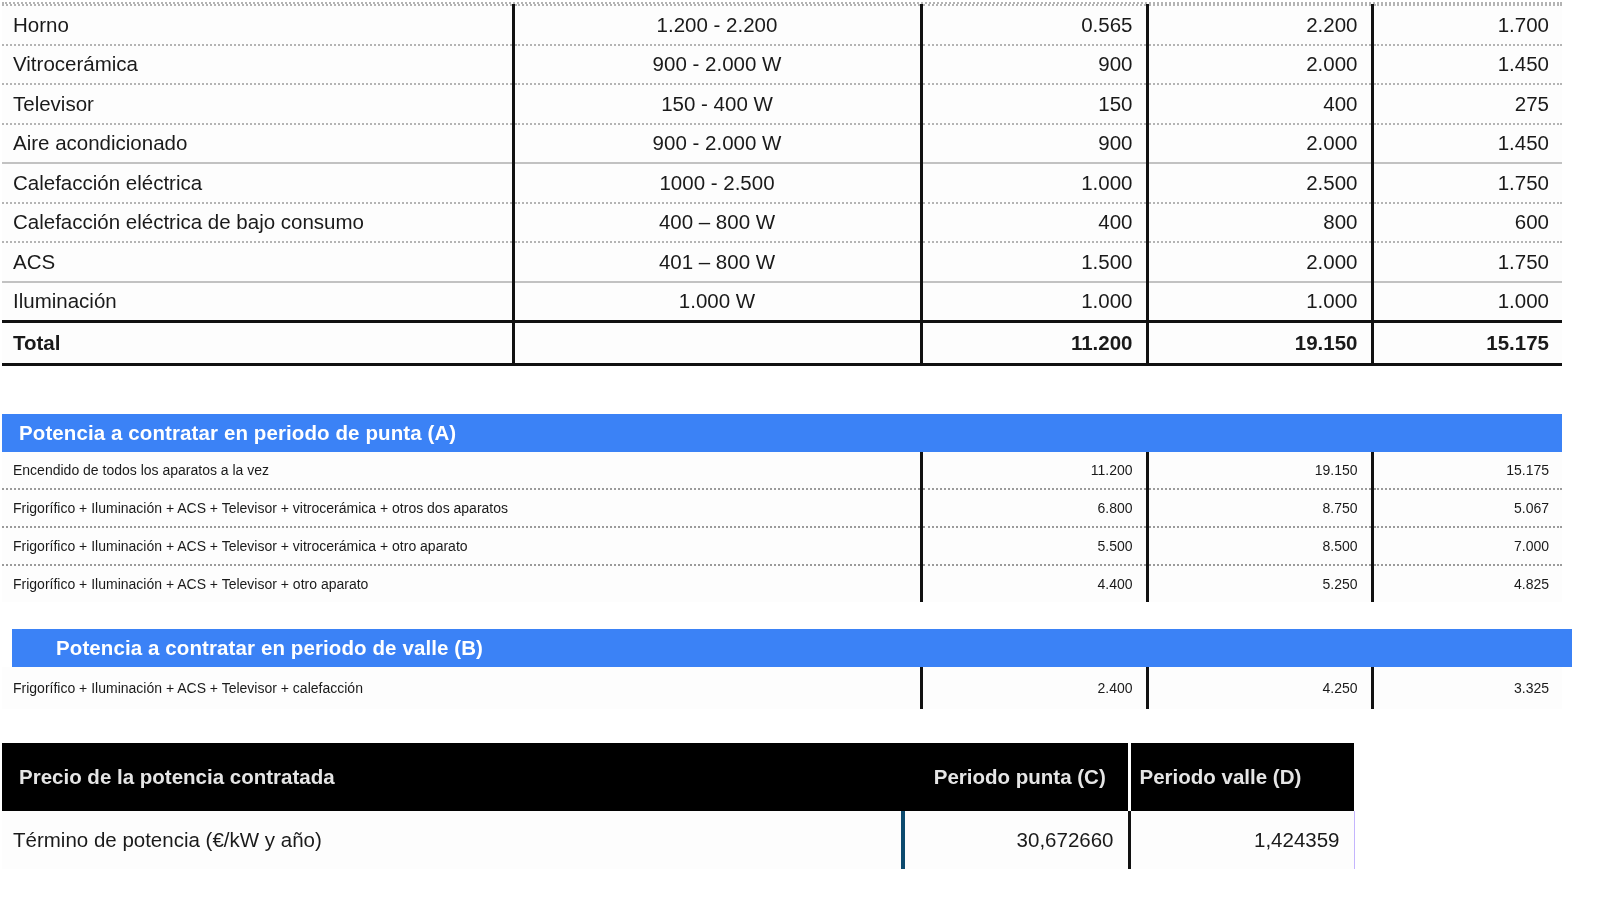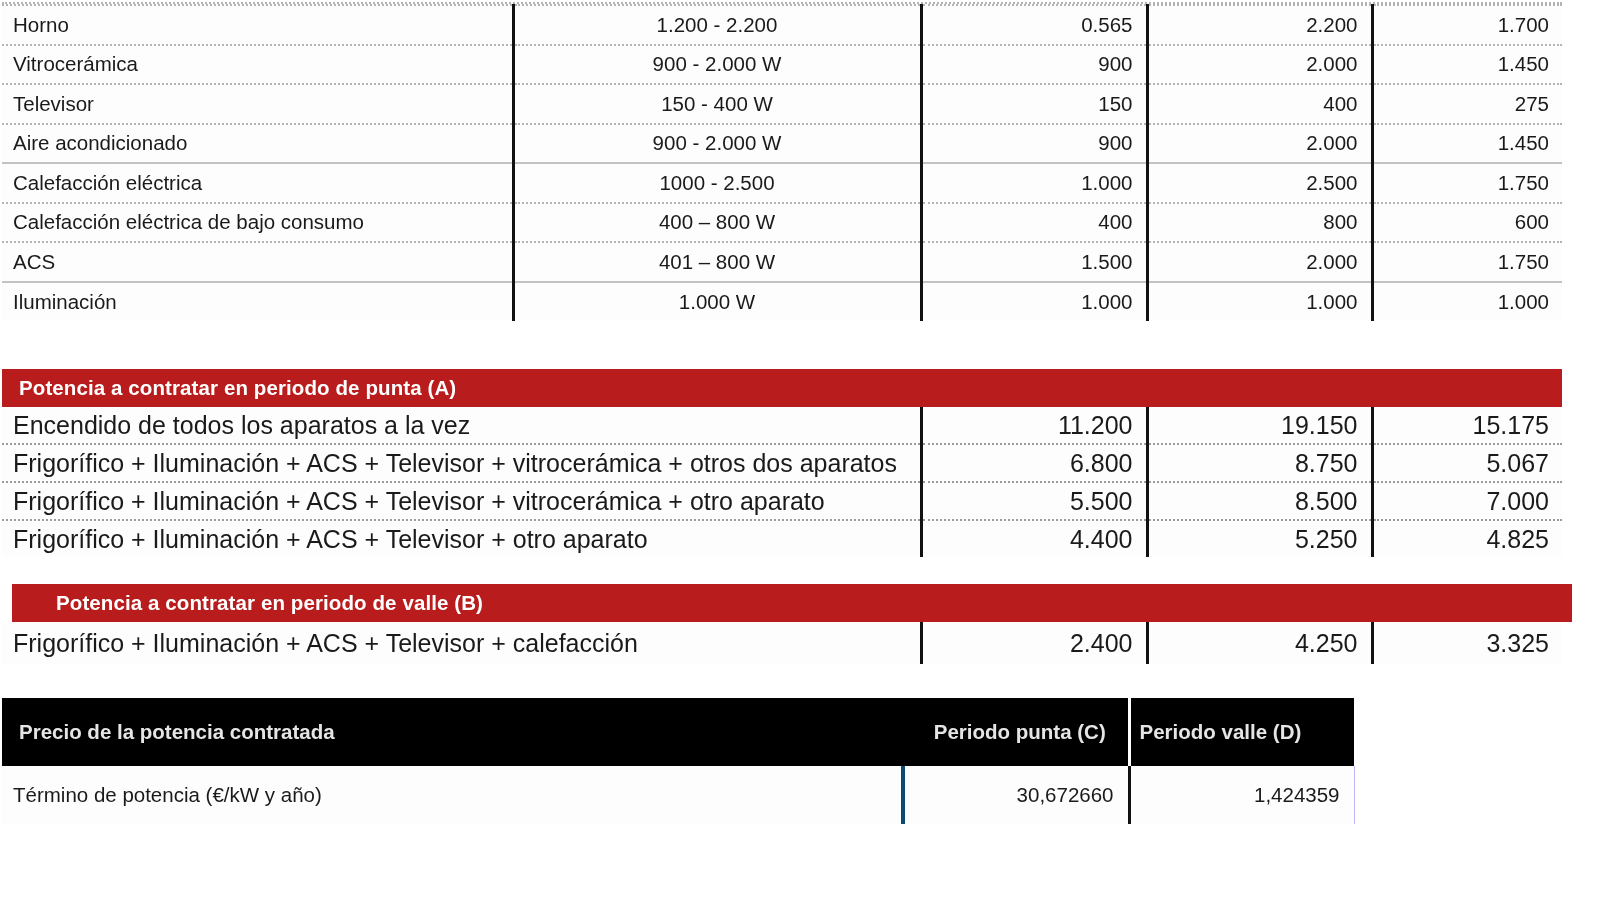--- a/index.html
+++ b/index.html
@@ -76,33 +76,33 @@
     border-top: 3px solid #111;
     border-bottom: 3px solid #111;
     font-weight: bold;
     height: 40px;
   }
   .t1 tr.lastbody td { border-bottom: none; }
 
   
   .barwrap { position: relative; }
   .bar {
-    background: #b91c1c;
+    background: #3b82f6;
     color: #ffffff;
     font-weight: bold;
     font-size: 20.5px;
     height: 38px;
     line-height: 38px;
     padding-left: 17px;
     box-sizing: border-box;
     letter-spacing: .1px;
   }
 
   
-  .t2 { font-size: 25px; }
+  .t2 { font-size: 14px; }
   .t2 col.c-desc { width: 919px; }
   .t2 col.c-a { width: 226px; }
   .t2 col.c-b { width: 225px; }
   .t2 col.c-c { width: 190px; }
   .t2 td {
     height: 36px;
     border-bottom: 2px dotted #9b9b9b;
   }
   .t2 tr:last-child td { border-bottom: none; }
   .t2 .desc {
@@ -239,20 +239,27 @@
       </tr>
 
       <tr class="row-h lastbody">
         <td class="name">Iluminación</td>
         <td class="range">1.000 W</td>
         <td class="num">1.000</td>
         <td class="num">1.000</td>
         <td class="num last">1.000</td>
       </tr>
 
+      <tr class="totalrow">
+        <td class="name">Total</td>
+        <td class="range"></td>
+        <td class="num">11.200</td>
+        <td class="num">19.150</td>
+        <td class="num last">15.175</td>
+      </tr>
 
     </tbody>
   </table>
 
   <div class="gap-a"></div>
 
   <div class="barwrap">
     <div class="bar" style="width:1560px; margin-left:2px;">Potencia a contratar en periodo de punta (A)</div>
 
     <table class="tbl t2">

